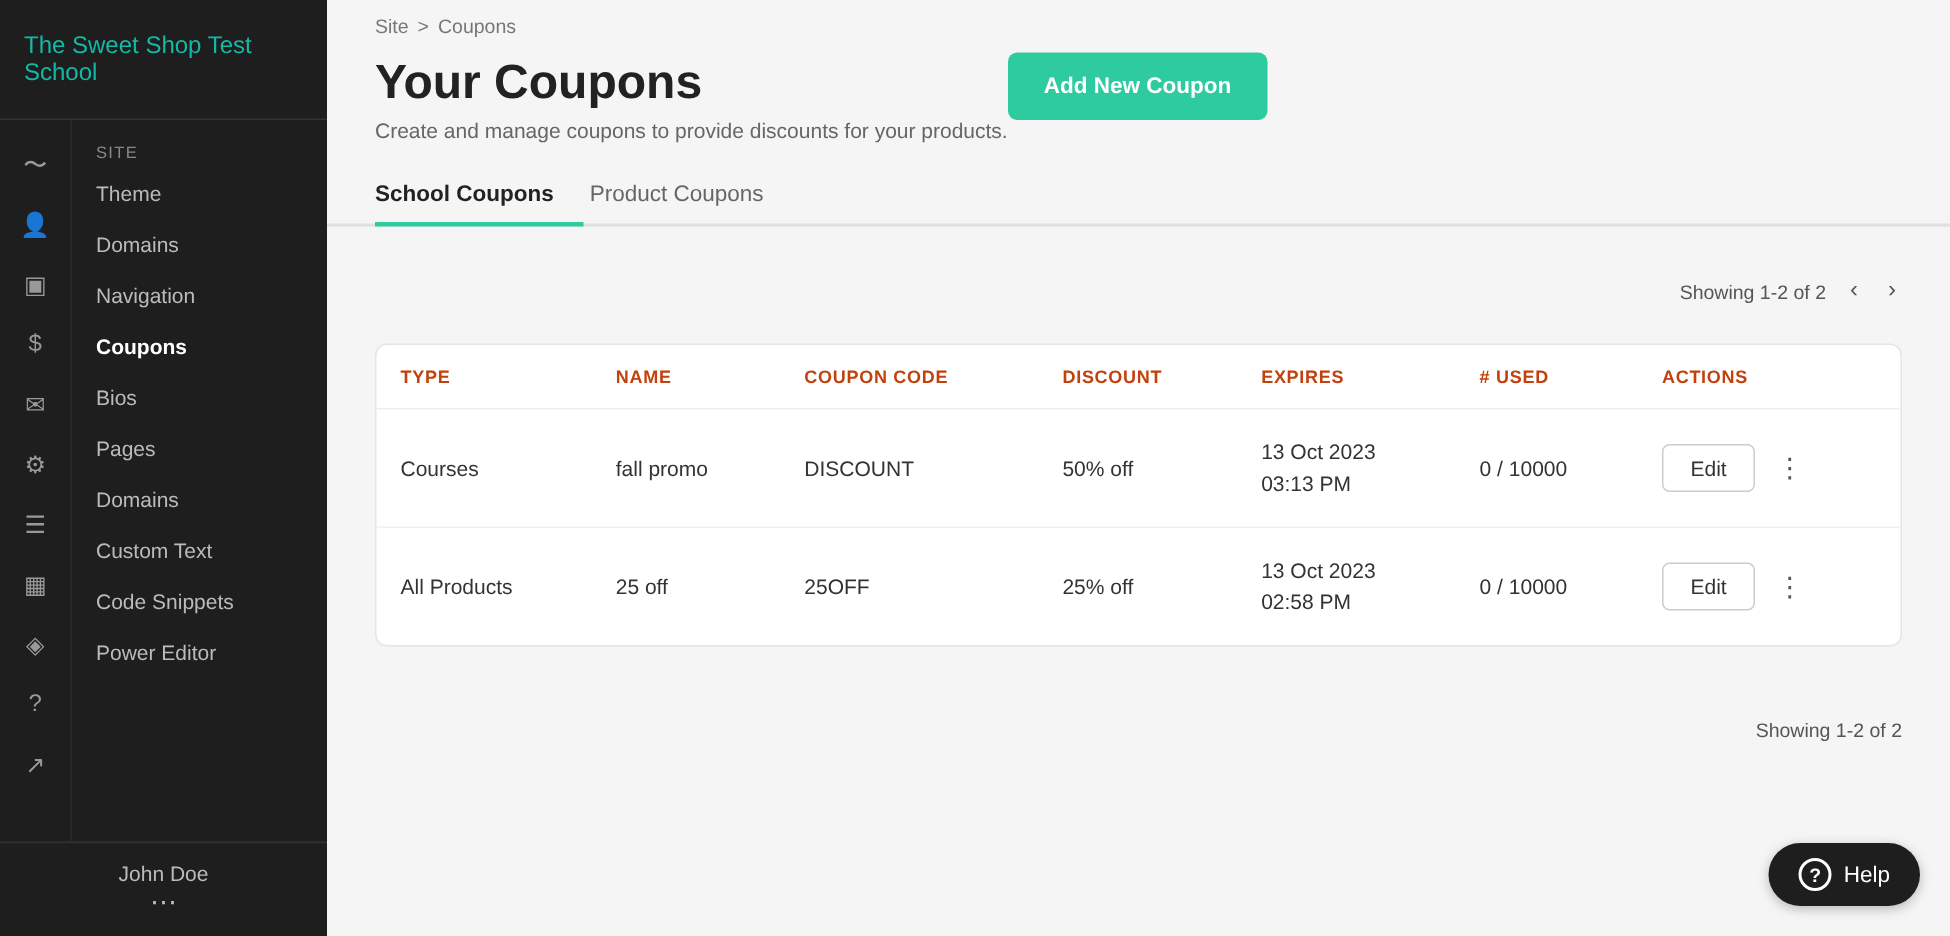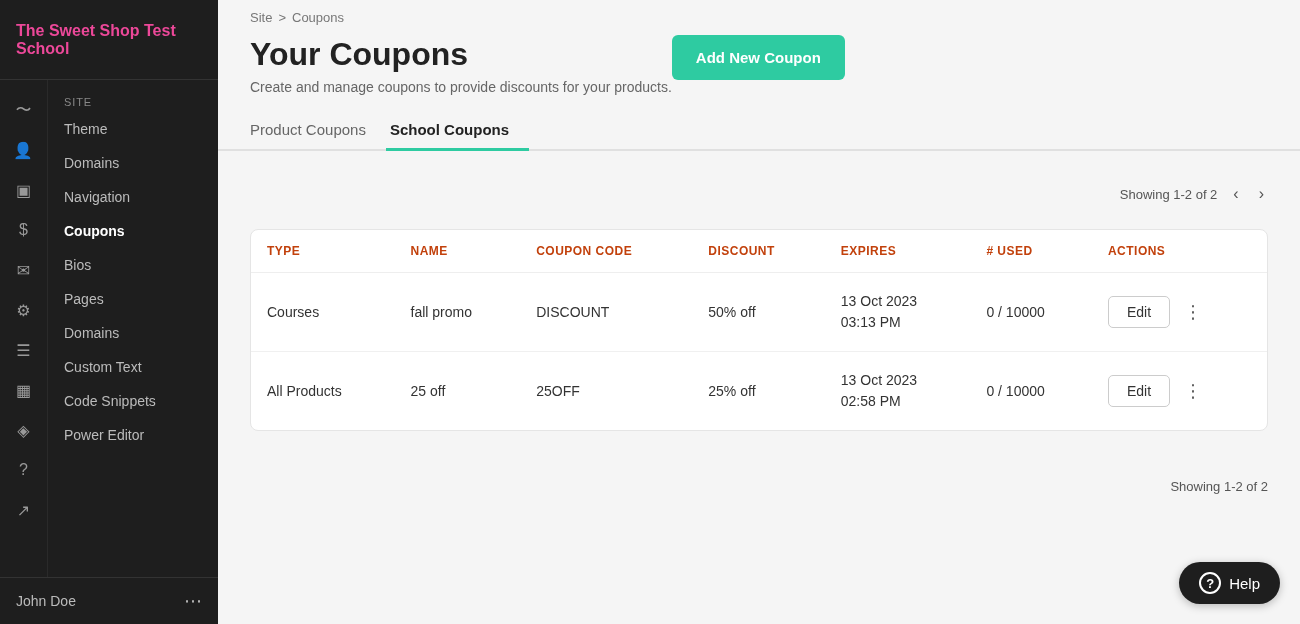--- a/index.html
+++ b/index.html
@@ -10,23 +10,23 @@
       width: 218px;
       min-width: 218px;
       background: #1e1e1e;
       color: #ccc;
       display: flex;
       flex-direction: column;
       height: 624px;
     }
     .sidebar-logo {
       padding: 18px 16px;
-      color: #ec4899;
+      color: #14b8a6;
       font-size: 16px;
-      font-weight: 700;
+      font-weight: 400;
       border-bottom: 1px solid #333;
       min-height: 80px;
       display: flex;
       align-items: center;
     }
     .sidebar-section-label {
       padding: 12px 16px 4px 16px;
       font-size: 11px;
       text-transform: uppercase;
       color: #888;
@@ -69,20 +69,21 @@
       padding-top: 4px;
     }
     .sidebar-footer {
       padding: 12px 16px;
       display: flex;
       align-items: center;
       justify-content: space-between;
       border-top: 1px solid #333;
       color: #bbb;
       font-size: 14px;
+      flex-direction: column;
     }
     .sidebar-footer-dots {
       cursor: pointer;
       font-size: 18px;
     }
 
     
     .main {
       flex: 1;
       background: #f5f5f5;
@@ -324,22 +325,22 @@
 
   <div class="page-header">
     <div>
       <h1 class="page-title">Your Coupons</h1>
       <p class="page-subtitle">Create and manage coupons to provide discounts for your products.</p>
     </div>
     <button class="add-btn">Add New Coupon</button>
   </div>
 
   <div class="tabs-row">
+    <div class="tab active">School Coupons</div>
     <div class="tab">Product Coupons</div>
-    <div class="tab active">School Coupons</div>
   </div>
 
   <div class="pagination-row">
     <span>Showing 1-2 of 2</span>
     <button class="page-arrow">‹</button>
     <button class="page-arrow">›</button>
   </div>
 
   <div class="table-section">
     <table>

